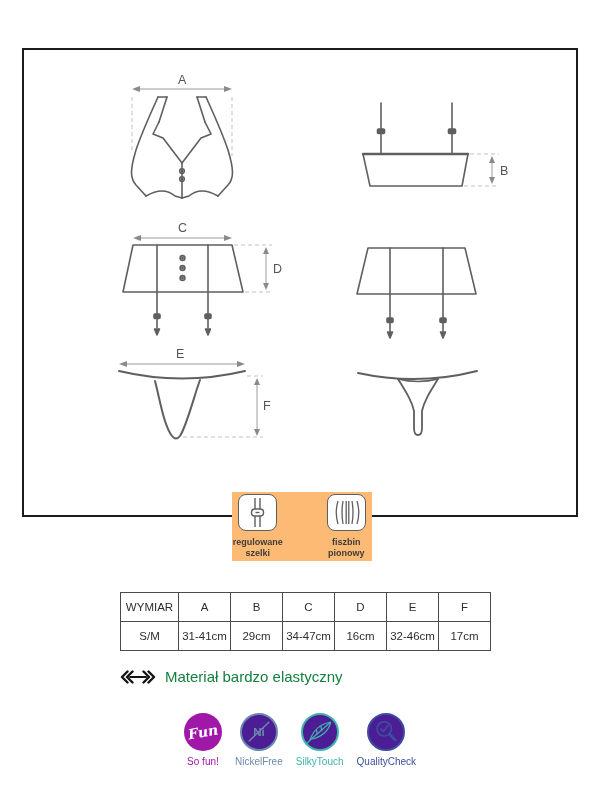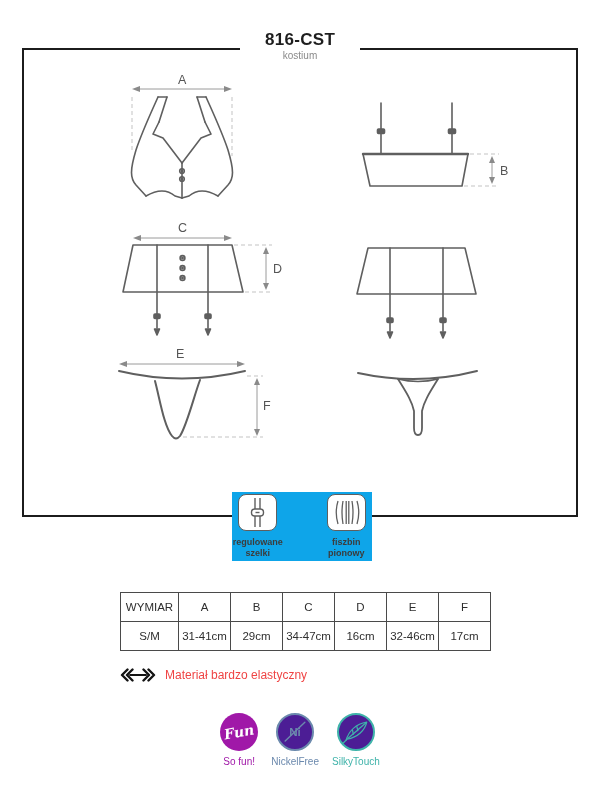--- a/index.html
+++ b/index.html
@@ -5,32 +5,32 @@
   html,body{margin:0;padding:0;background:#fff;}
   .page{position:relative;width:600px;height:791px;background:#fff;overflow:hidden;
         font-family:"Liberation Sans", sans-serif;}
   .frame{position:absolute;left:22px;top:48px;width:552px;height:465px;
          border:2px solid #1c1c1c;}
   .diagram-svg{position:absolute;left:0;top:0;}
   .title-block{position:absolute;left:240px;top:28px;width:120px;text-align:center;
                background:#fff;padding:2px 0 4px 0;}
   .title-main{font-size:17px;font-weight:bold;color:#1e1e1e;letter-spacing:.3px;line-height:20px;}
   .title-sub{font-size:10px;color:#8a8a8a;line-height:12px;}
-  .inline-features{position:absolute;left:232px;top:492px;width:140px;background:#0ea5e9;
+  .inline-features{position:absolute;left:232px;top:492px;width:140px;background:#fdba74;
                    display:flex;justify-content:center;gap:37px;padding:2px 0;}
   .ifeat{display:flex;flex-direction:column;align-items:center;width:56px;}
   .ifeat-box{width:37px;height:35px;border:1.5px solid #5f5f5f;border-radius:8px;
              background:#fff;display:flex;align-items:center;justify-content:center;}
   .ifeat-label{margin-top:6px;font-size:9px;color:#3c3c3c;text-align:center;line-height:11px;font-weight:bold;}
   .size-table{position:absolute;left:120px;top:592px;border-collapse:collapse;}
   .size-table td{border:1.2px solid #4a4a4a;text-align:center;vertical-align:middle;
                  font-size:11.5px;color:#2e2e2e;height:28px;padding:0;}
   .col-dim{width:57px;} .col-v{width:51px;}
   .material{position:absolute;left:120px;top:668px;display:flex;align-items:center;gap:9px;}
-  .material-text{font-size:12px;color:#ef4444;}
+  .material-text{font-size:15px;color:#15803d;}
   .badges{position:absolute;left:0;top:713px;width:600px;display:flex;
           justify-content:center;align-items:flex-start;gap:13px;}
   .badge{display:flex;flex-direction:column;align-items:center;color:var(--c,#666);}
   .badge-circle{width:38px;height:38px;border-radius:50%;border:2px solid var(--c,#666);
                 background:#4c1d95;display:flex;align-items:center;justify-content:center;box-sizing:border-box;}
   .badge-circle.filled{background:var(--c,#666);border:none;}
   .badge-label{margin-top:5px;font-size:10px;font-weight:normal;color:var(--c,#666);white-space:nowrap;}
   .fun-text{font-family:"DejaVu Serif", serif;font-style:italic;font-size:14px;color:#fff;
             transform:rotate(-10deg);font-weight:bold;}
 </style>
@@ -133,24 +133,20 @@
     <g fill="#555" font-size="12.5" font-family="Liberation Sans, sans-serif">
       <text x="178" y="84">A</text>
       <text x="500" y="175">B</text>
       <text x="178" y="232">C</text>
       <text x="273" y="273">D</text>
       <text x="176" y="358">E</text>
       <text x="263" y="410">F</text>
     </g>
   </svg>
 
-  <div class="title-block">
-    <div class="title-main">816-CST</div>
-    <div class="title-sub">kostium</div>
-  </div>
 
   <div class="inline-features">
     <div class="ifeat">
       <div class="ifeat-box">
         <svg width="37" height="35" viewBox="0 0 37 35" fill="none" stroke="#5f5f5f" stroke-width="1.4">
           <path d="M16,3 L16,32 M21,3 L21,32"></path>
           <rect x="12.5" y="14" width="12" height="7" rx="3.2" fill="#fff"></rect>
           <path d="M16.5,17.5 L20.5,17.5"></path>
         </svg>
       </div>
@@ -230,15 +226,25 @@
       <div class="badge-circle">
         <svg width="34" height="34" viewBox="0 0 38 38" fill="none" stroke="currentColor" stroke-width="1.4" stroke-linecap="round" stroke-linejoin="round">
           <path d="M8,28 C11,18 19,10 31,8 C29,17 21,25 9,27 Z"></path>
           <path d="M10,26 C16,21 24,14 30,9"></path>
           <path d="M16,21.5 L15,16.5 M21,17.5 L20,13"></path>
           <path d="M4.5,31.5 L8.5,27.5"></path>
         </svg>
       </div>
       <div class="badge-label">SilkyTouch</div>
     </div>
+    <div class="badge" style="--c: #3c4f9f;">
+      <div class="badge-circle">
+        <svg width="34" height="34" viewBox="0 0 38 38" fill="none" stroke="currentColor" stroke-linecap="round" stroke-linejoin="round">
+          <circle cx="17" cy="15.5" r="8" stroke-width="1.8"></circle>
+          <path d="M23,21.5 L29.5,28" stroke-width="3.2"></path>
+          <path d="M13,15.5 L16,18.5 L21.5,11.5" stroke-width="1.8"></path>
+        </svg>
+      </div>
+      <div class="badge-label">QualityCheck</div>
+    </div>
   </div>
 
 </div>
 
 </body></html>

